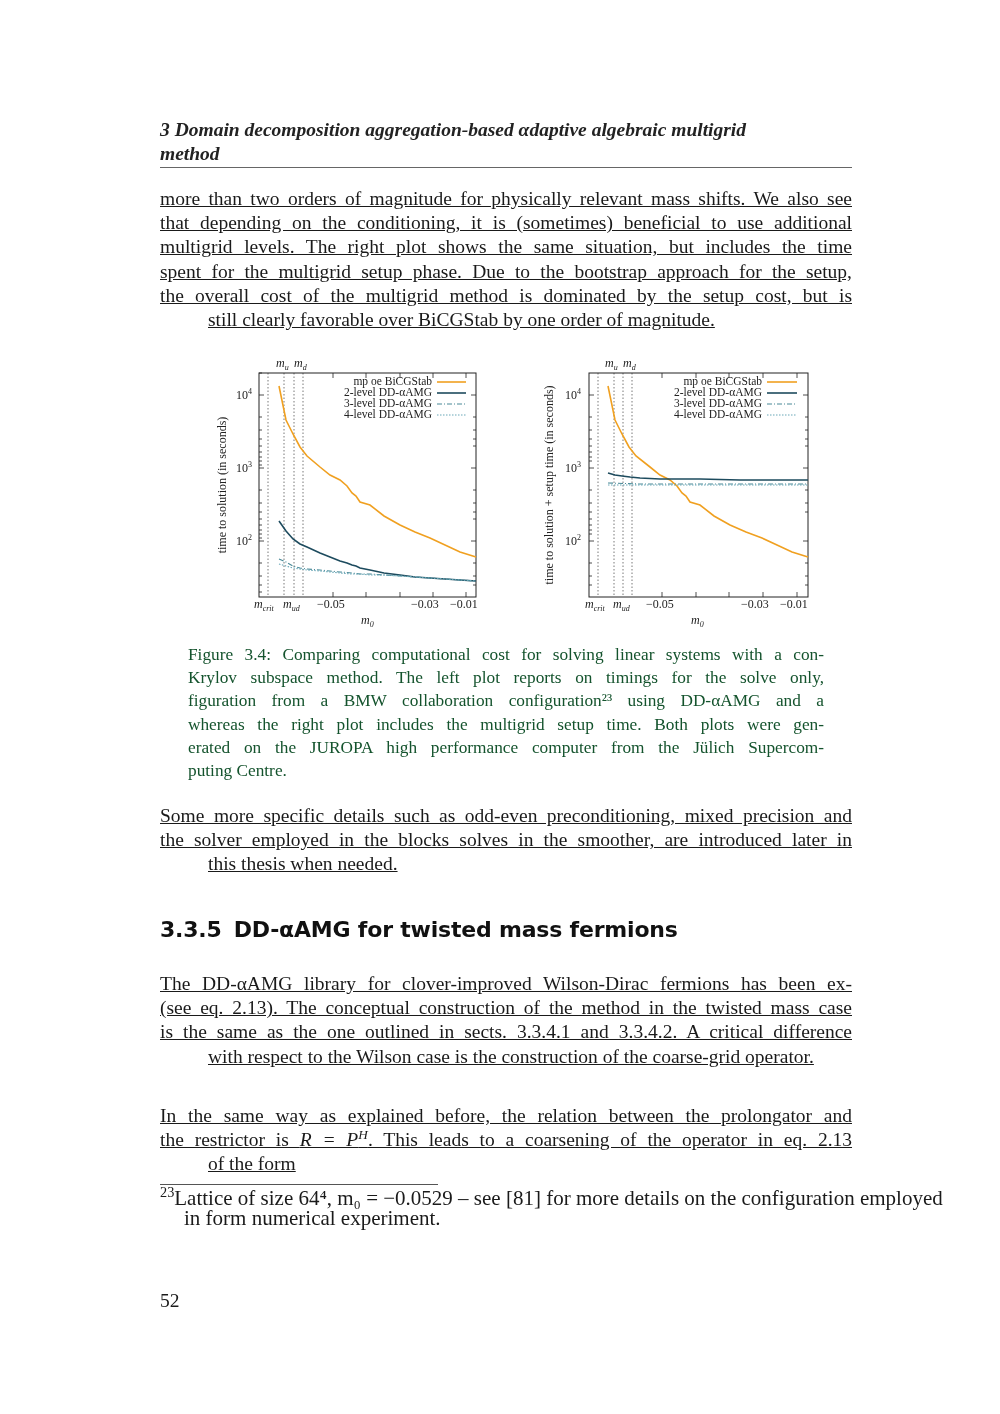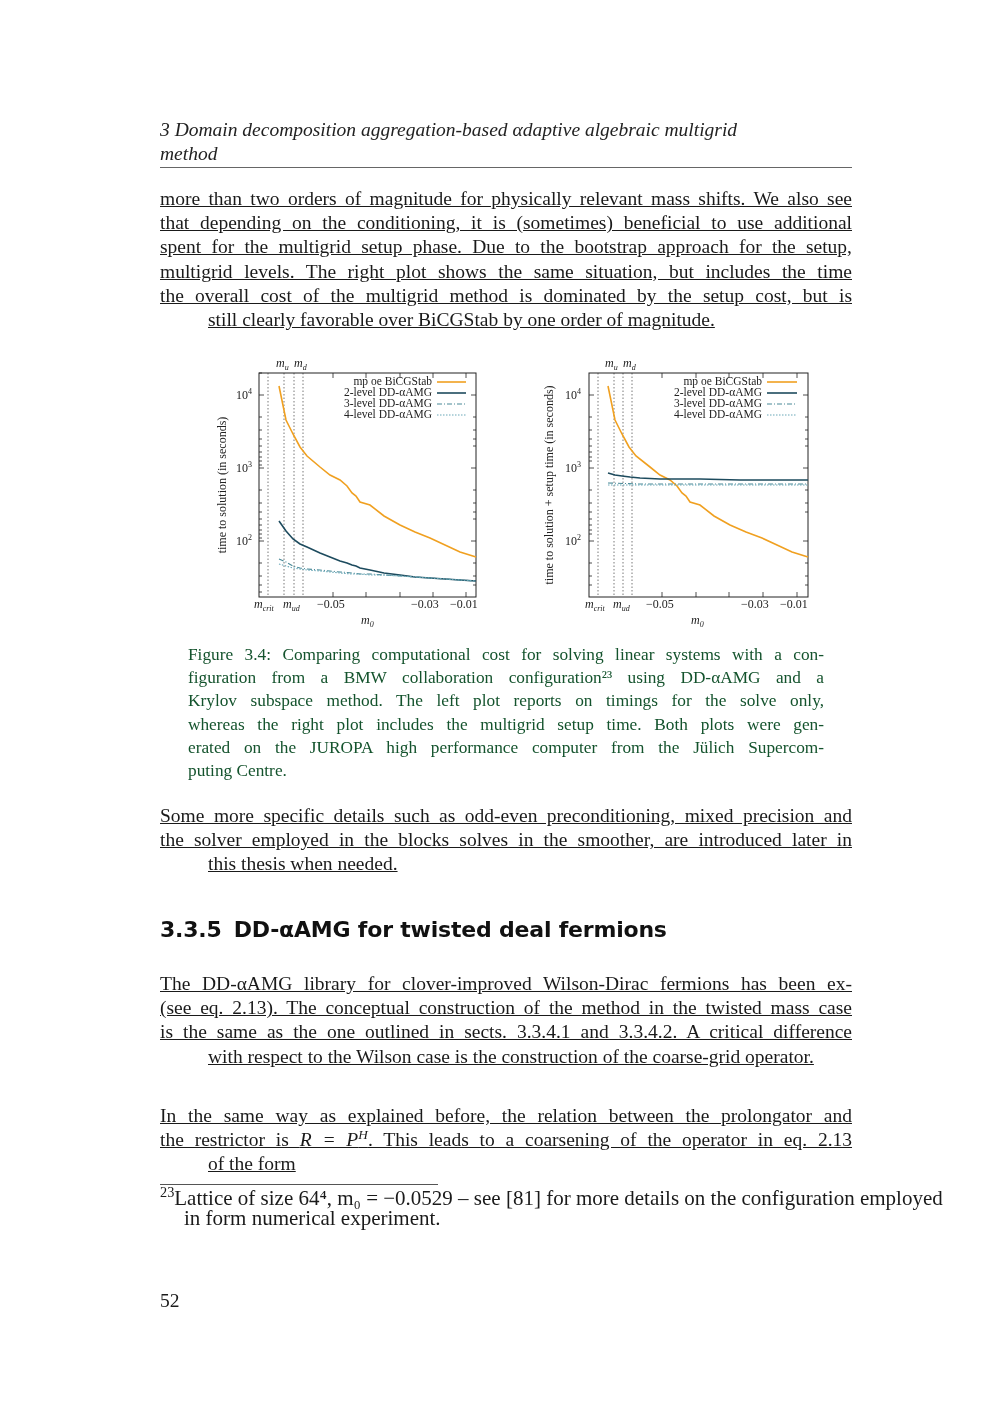--- a/index.html
+++ b/index.html
@@ -1,19 +1,19 @@
 <!DOCTYPE html>
 <html><head>
 <meta charset="utf-8">
 <style>
   html, body { margin:0; padding:0; background:#fff; }
   body { width:1000px; height:1414px; position:relative; overflow:hidden;
          font-family:"Liberation Serif","DejaVu Serif",serif; color:#1a1a1a; }
   .running-head { position:absolute; left:160px; top:118px; width:692px;
-    font-style:italic; font-size:19.5px; line-height:24px; color:#222; }
+    font-style:italic; font-size:19.5px; line-height:24px; color:#222;font-weight:bold; }
   .head-rule { position:absolute; left:160px; top:167px; width:692px; height:1px; background:#666; }
   .para { position:absolute; left:160px; width:692px; font-size:19.5px; line-height:24.2px;
     text-align:justify; color:#1a1a1a; }
   .para .line { display:block; text-align:justify; text-align-last:justify; white-space:nowrap;text-decoration:underline; }
   .para .line.last { text-align-last:left;margin-left:48px; }
   .caption { position:absolute; left:188px; width:636px; font-size:17.3px; line-height:23.2px; color:#14532d; }
   .caption .line { display:block; text-align:justify; text-align-last:justify; white-space:nowrap; }
   .caption .line.last { text-align-last:left; }
   .section-title { position:absolute; left:160px; top:917px; font-family:"DejaVu Sans","Liberation Sans",sans-serif;
     font-weight:bold; font-size:22px; color:#111; letter-spacing:-0.2px; }
@@ -32,22 +32,22 @@
 
 <div class="running-head">
   <div>3 Domain decomposition aggregation-based αdaptive algebraic multigrid</div>
   <div>method</div>
 </div>
 <div class="head-rule"></div>
 
 <div class="para" style="top:187px;">
   <span class="line">more than two orders of magnitude for physically relevant mass shifts. We also see</span>
   <span class="line">that depending on the conditioning, it is (sometimes) beneficial to use additional</span>
+  <span class="line">multigrid levels. The right plot shows the same situation, but includes the time</span>
   <span class="line">spent for the multigrid setup phase. Due to the bootstrap approach for the setup,</span>
-  <span class="line">multigrid levels. The right plot shows the same situation, but includes the time</span>
   <span class="line">the overall cost of the multigrid method is dominated by the setup cost, but is</span>
   <span class="line last">still clearly favorable over BiCGStab by one order of magnitude.</span>
 </div>
 
 <svg class="plot" style="left:210px; top:350px;" width="290" height="285" viewBox="210 350 290 285">
 
   <g stroke="#555" stroke-width="0.8" stroke-dasharray="1.5,2" fill="none">
     <line x1="268" y1="373" x2="268" y2="597"></line>
     <line x1="284" y1="373" x2="284" y2="597"></line>
     <line x1="294" y1="373" x2="294" y2="597"></line>
@@ -229,35 +229,35 @@
     <text x="762" y="418">4-level DD-αAMG</text>
     <line x1="767" y1="382" x2="797" y2="382" stroke="#f0a020" stroke-width="1.6"></line>
     <line x1="767" y1="393" x2="797" y2="393" stroke="#1d4b5e" stroke-width="1.6"></line>
     <line x1="767" y1="404" x2="797" y2="404" stroke="#4a8a98" stroke-width="1.1" stroke-dasharray="5,2,1,2"></line>
     <line x1="767" y1="415" x2="797" y2="415" stroke="#6aa8b8" stroke-width="1.1" stroke-dasharray="1.5,1.5"></line>
   </g>
 </svg>
 
 <div class="caption" style="top:643px;">
   <span class="line">Figure 3.4: Comparing computational cost for solving linear systems with a con-</span>
+  <span class="line">Krylov subspace method. The left plot reports on timings for the solve only,</span>
   <span class="line">figuration from a BMW collaboration configuration²³ using DD-αAMG and a</span>
-  <span class="line">Krylov subspace method. The left plot reports on timings for the solve only,</span>
   <span class="line">whereas the right plot includes the multigrid setup time. Both plots were gen-</span>
   <span class="line">erated on the JUROPA high performance computer from the Jülich Supercom-</span>
   <span class="line last">puting Centre.</span>
 </div>
 
 <div class="para" style="top:804px;">
   <span class="line">Some more specific details such as odd-even preconditioning, mixed precision and</span>
   <span class="line">the solver employed in the blocks solves in the smoother, are introduced later in</span>
   <span class="line last">this thesis when needed.</span>
 </div>
 
 <div class="section-title">
-  <span class="num">3.3.5</span><span>DD-αAMG for twisted deal fermions</span>
+  <span class="num">3.3.5</span><span>DD-αAMG for twisted mass fermions</span>
 </div>
 
 <div class="para" style="top:972px;">
   <span class="line">The DD-αAMG library for clover-improved Wilson-Dirac fermions has been ex-</span>
   <span class="line">(see eq. 2.13). The conceptual construction of the method in the twisted mass case</span>
   <span class="line">is the same as the one outlined in sects. 3.3.4.1 and 3.3.4.2. A critical difference</span>
   <span class="line last">with respect to the Wilson case is the construction of the coarse-grid operator.</span>
 </div>
 
 <div class="para" style="top:1104px;">

